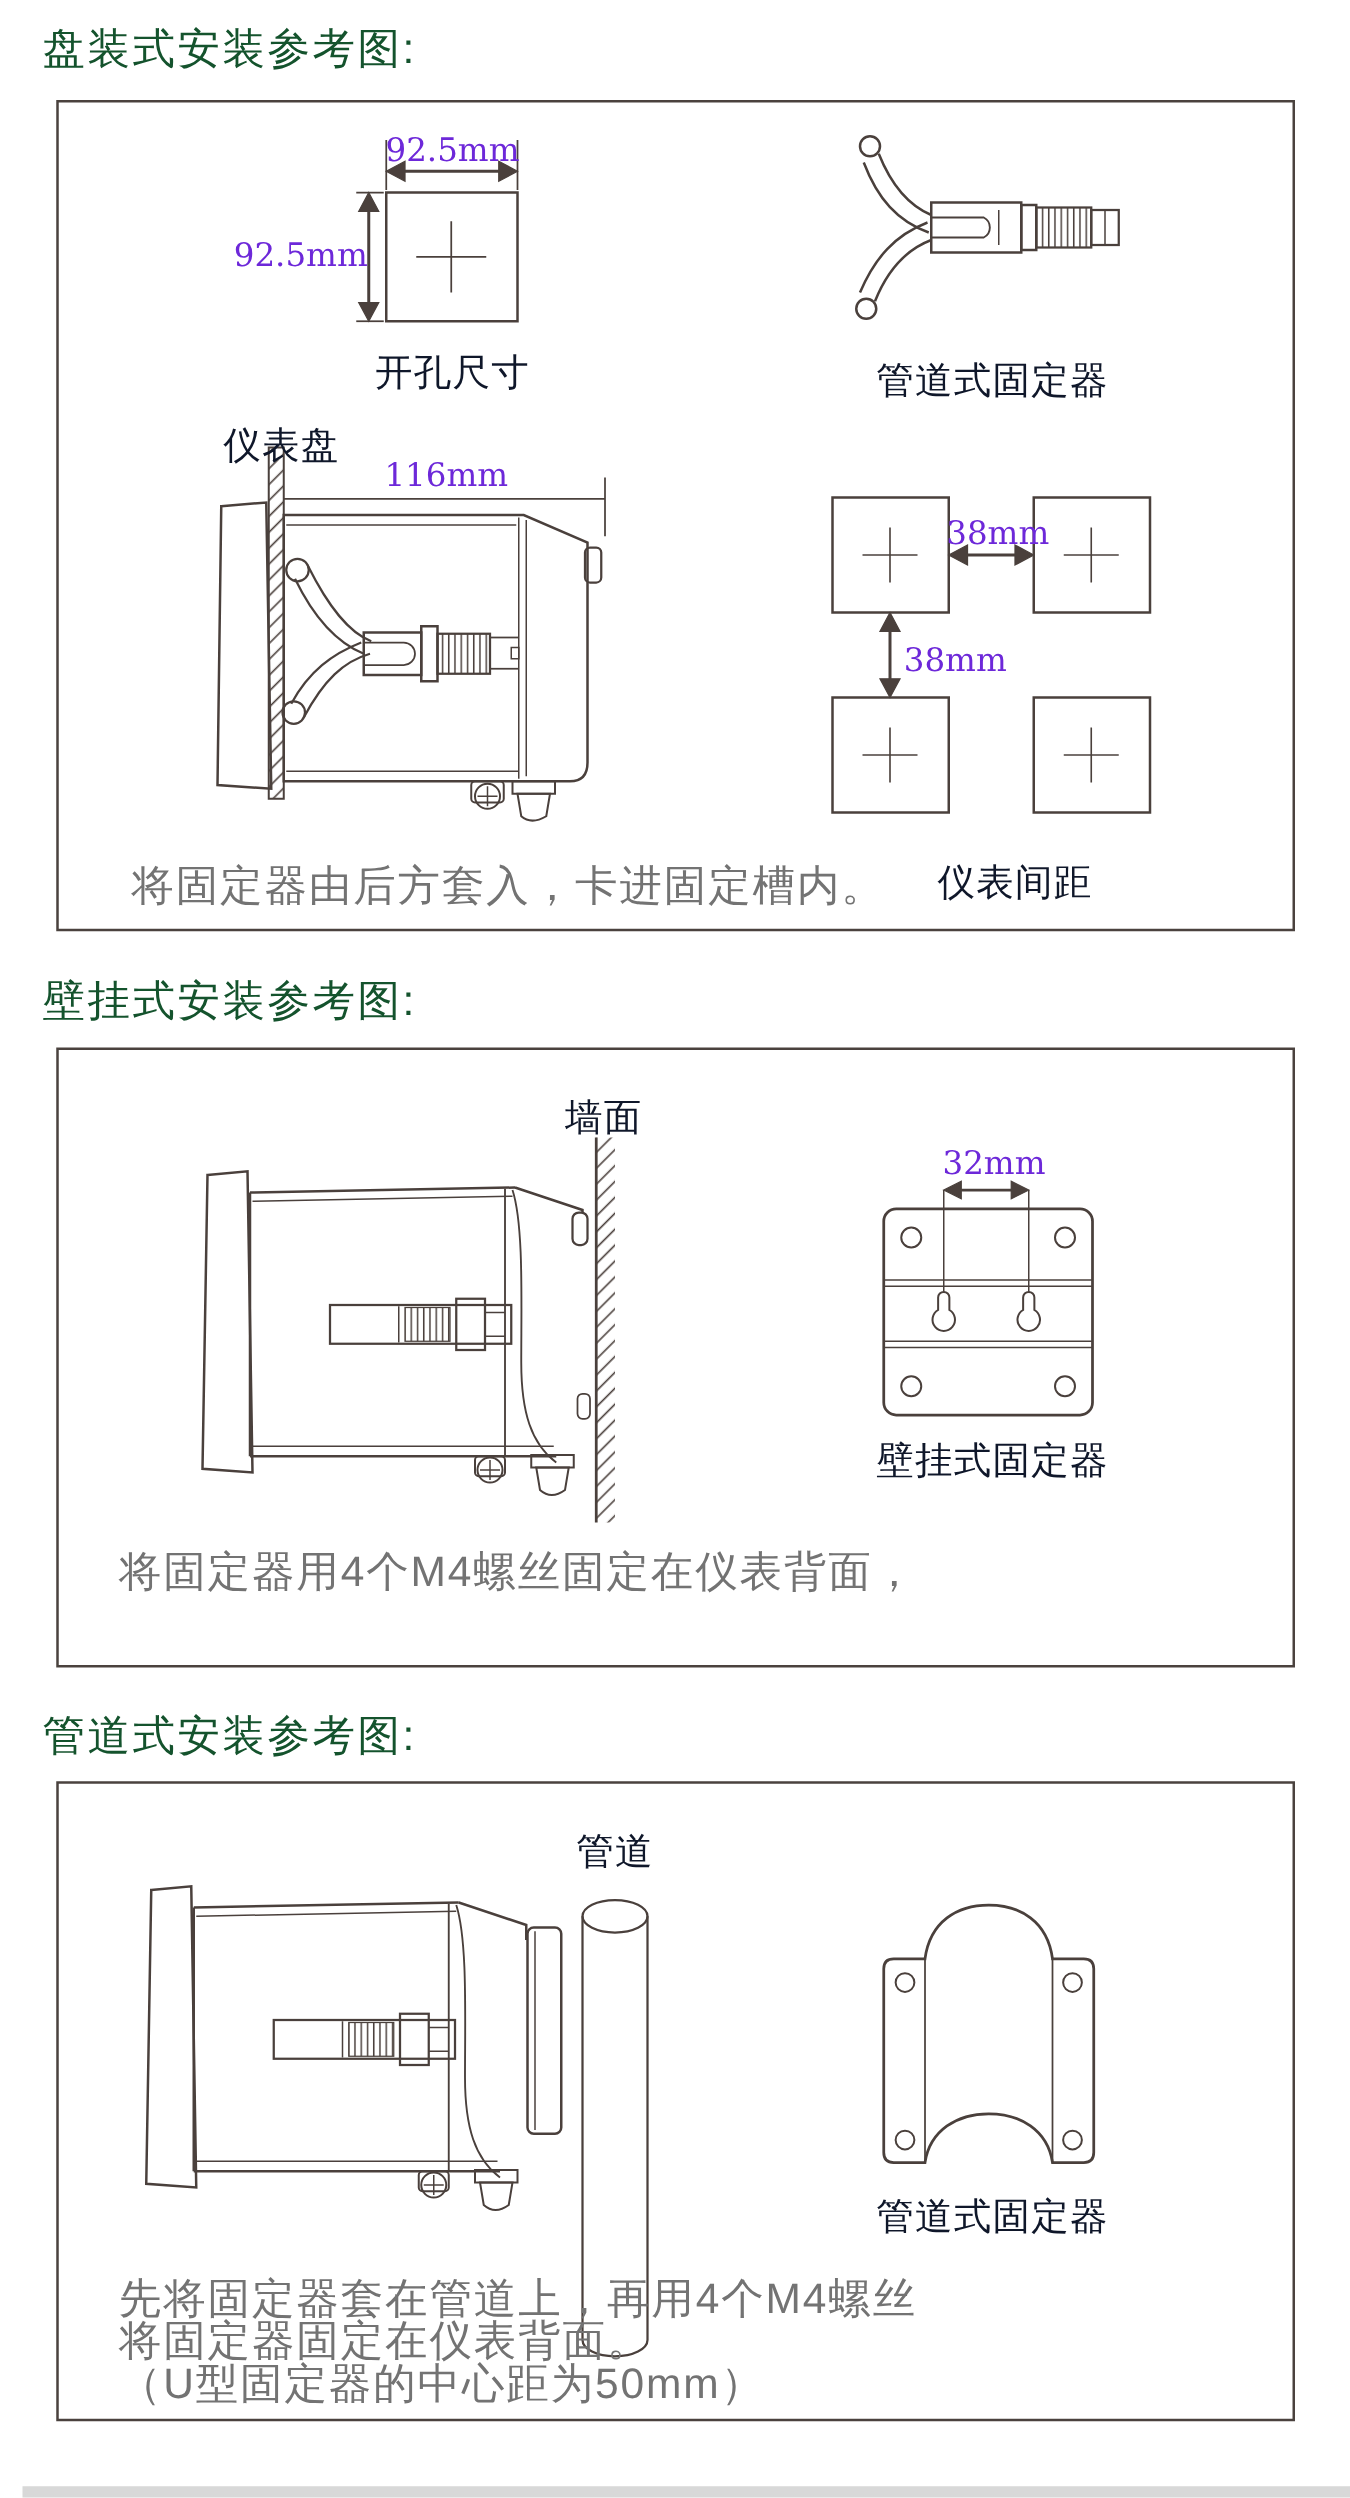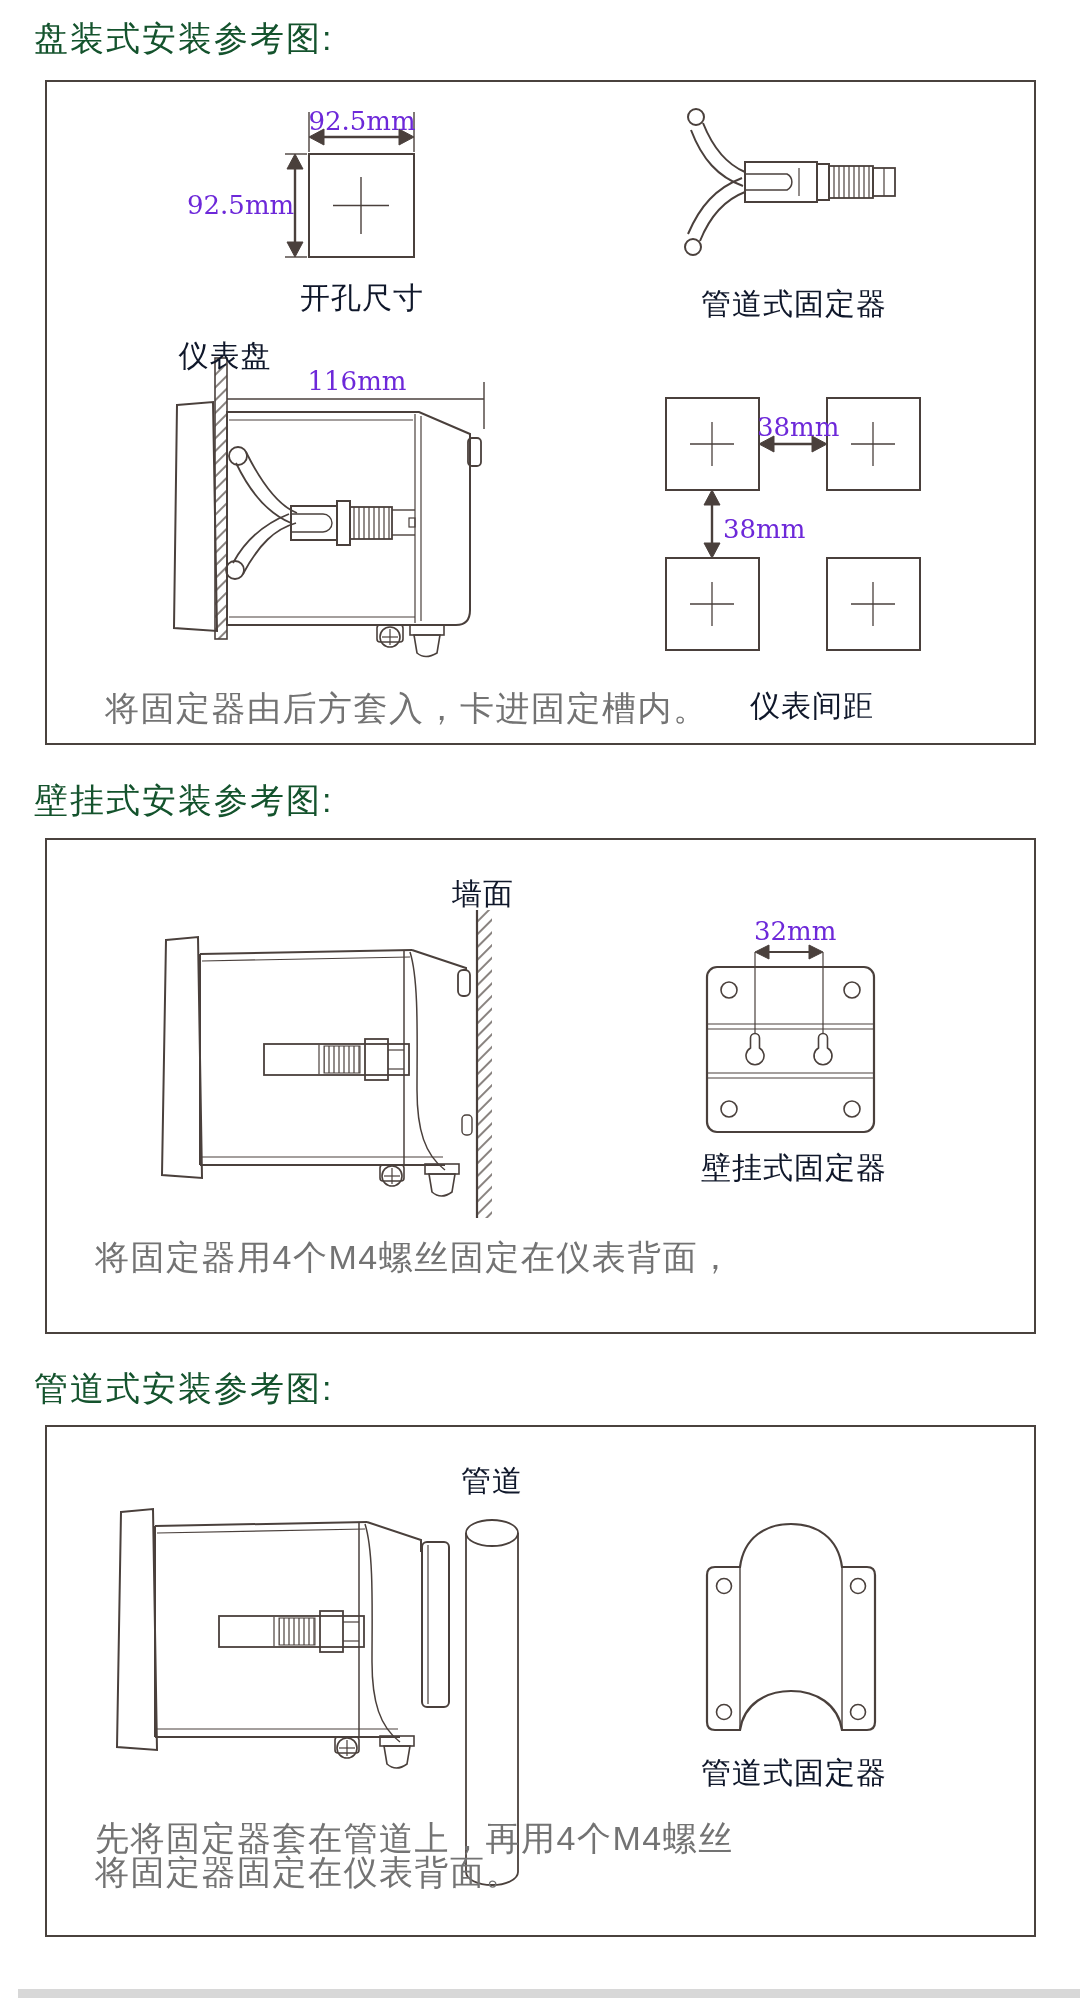--- a/index.html
+++ b/index.html
@@ -248,15 +248,16 @@
       <circle cx="811" cy="159" r="7.5" stroke-width="1.6"></circle>
       <circle cx="677" cy="285" r="7.5" stroke-width="1.6"></circle>
       <circle cx="811" cy="285" r="7.5" stroke-width="1.6"></circle>
     </g>
   </svg>
 
   <div class="lbl center" style="left:413px;top:34px;width:64px">管道</div>
   <div class="lbl center" style="left:652px;top:326px;width:190px">管道式固定器</div>
   <div class="cap" style="left:48px;top:389px">先将固定器套在管道上，再用4个M4螺丝</div>
   <div class="cap" style="left:48px;top:423px">将固定器固定在仪表背面。</div>
+  <div class="cap" style="left:48px;top:457px">（U型固定器的中心距为50mm）</div>
 </div>
 
 <div class="graybar"></div>
 
 </body></html>

